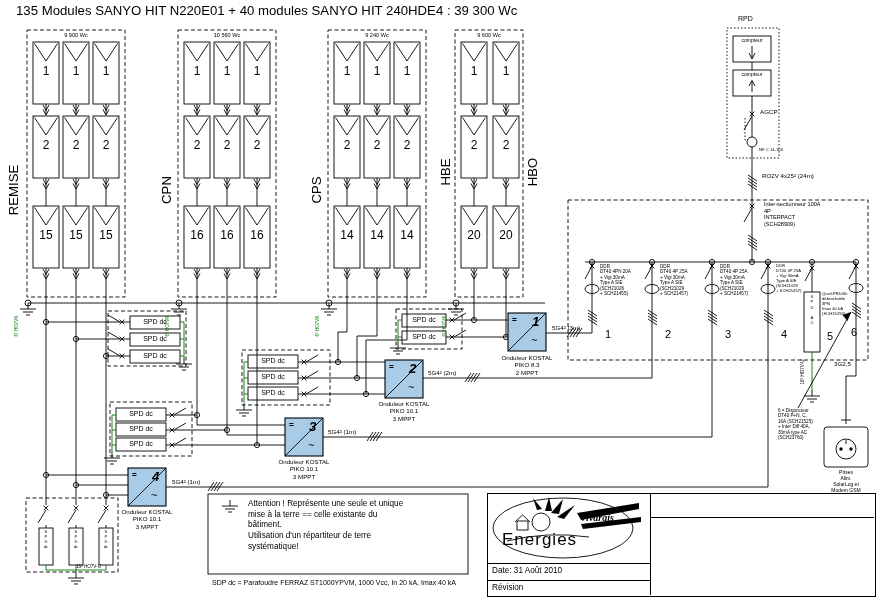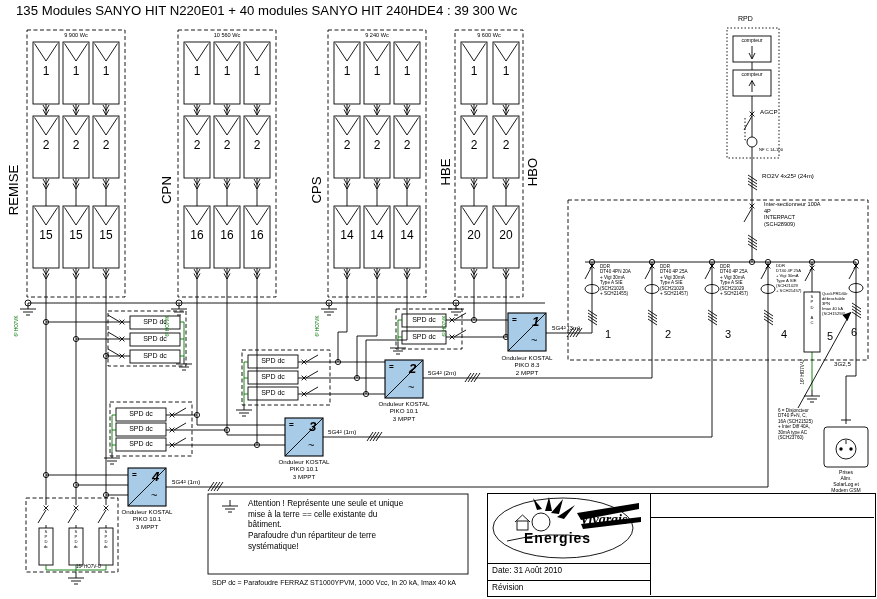--- a/index.html
+++ b/index.html
@@ -515,28 +515,28 @@
 30mA type AC
 (SCH23760)</div>
 <div class="t f5 c pre" style="left:818px;top:470px;width:56px">Prises
 Alim.
 SolarLog et
 Modem GSM</div>
 
 <div class="t f8 pre" style="left:248px;top:499px;width:214px;line-height:1.3">Attention ! Représente une seule et unique
 mise à la terre == celle existante du
 bâtiment.
-Parafoudre d'un répartiteur de terre
+Utilisation d'un répartiteur de terre
 systématique!</div>
 <div class="t f7" style="left:212px;top:579px;width:420px">SDP dc = Parafoudre FERRAZ ST1000YPVM, 1000 Vcc, In 20 kA, Imax 40 kA</div>
 
 <div class="t" style="left:487px;top:493px;width:387px;height:102px;border:1px solid #000;z-index:1"></div>
 <div class="tb-line" style="left:650px;top:493px;width:1px;height:102px"></div>
 <div class="tb-line" style="left:650px;top:517px;width:224px;height:1px"></div>
 <div class="tb-line" style="left:487px;top:563px;width:163px;height:1px"></div>
 <div class="tb-line" style="left:487px;top:580px;width:163px;height:1px"></div>
 <div class="t f8" style="left:492px;top:566px;width:150px">Date: 31 Août 2010</div>
 <div class="t f8" style="left:492px;top:583px;width:150px">Révision</div>
-<div class="t" style="left:580px;top:512px;width:80px;font-size:14px;font-style:italic;font-weight:bold;font-family:'Liberation Serif',serif">Vivarais</div>
-<div class="t" style="left:524px;top:530px;width:120px;font-size:14px;font-weight:bold;letter-spacing:1px">Energies</div>
+<div class="t" style="left:580px;top:512px;width:80px;font-size:10px;font-style:italic;font-weight:bold;font-family:'Liberation Serif',serif">Vivarais</div>
+<div class="t" style="left:502px;top:530px;width:120px;font-size:17px;font-weight:normal;letter-spacing:1px">Energies</div>
 
 
 </div>
 
 </body></html>

